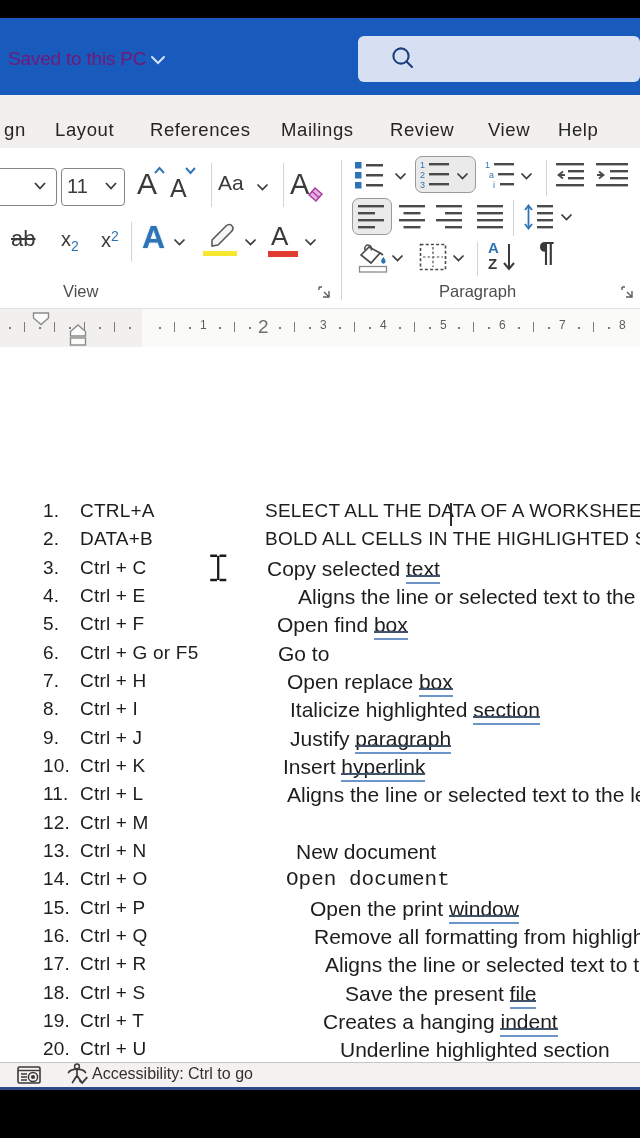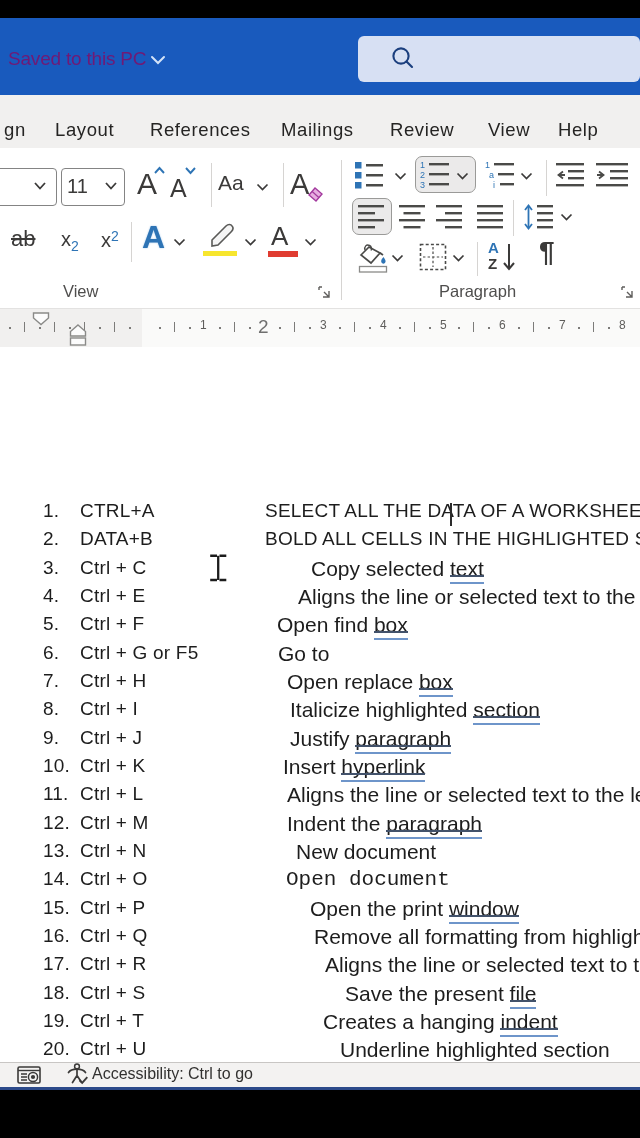--- a/index.html
+++ b/index.html
@@ -322,21 +322,21 @@
       <span class="desc caps" style="left:265px;">SELECT ALL THE DATA OF A WORKSHEET</span>
     </div>
 <div class="row" style="top:181px;">
       <span class="num">2.</span>
       <span class="key">DATA+B</span>
       <span class="desc caps" style="left:265px;">BOLD ALL CELLS IN THE HIGHLIGHTED SECTION</span>
     </div>
 <div class="row" style="top:210px;">
       <span class="num">3.</span>
       <span class="key">Ctrl + C</span>
-      <span class="desc" style="left:267px;margin-left:44px;">Copy selected <span class="u">text</span></span>
+      <span class="desc" style="left:267px;">Copy selected <span class="u">text</span></span>
     </div>
 <div class="row" style="top:238px;">
       <span class="num">4.</span>
       <span class="key">Ctrl + E</span>
       <span class="desc" style="left:298px;">Aligns the line or selected text to the center</span>
     </div>
 <div class="row" style="top:266px;">
       <span class="num">5.</span>
       <span class="key">Ctrl + F</span>
       <span class="desc" style="left:277px;">Open find <span class="u">box</span></span>
@@ -367,21 +367,20 @@
       <span class="desc" style="left:283px;">Insert <span class="u">hyperlink</span></span>
     </div>
 <div class="row" style="top:436px;">
       <span class="num">11.</span>
       <span class="key">Ctrl + L</span>
       <span class="desc" style="left:287px;">Aligns the line or selected text to the left</span>
     </div>
 <div class="row" style="top:465px;">
       <span class="num">12.</span>
       <span class="key">Ctrl + M</span>
-      <span class="desc" style="left:287px;">Indent the <span class="u">paragraph</span></span>
     </div>
 <div class="row" style="top:493px;">
       <span class="num">13.</span>
       <span class="key">Ctrl + N</span>
       <span class="desc" style="left:296px;">New document</span>
     </div>
 <div class="row" style="top:521px;">
       <span class="num">14.</span>
       <span class="key">Ctrl + O</span>
       <span class="desc" style="left:286px;font-family:Liberation Mono, monospace;">Open document</span>

